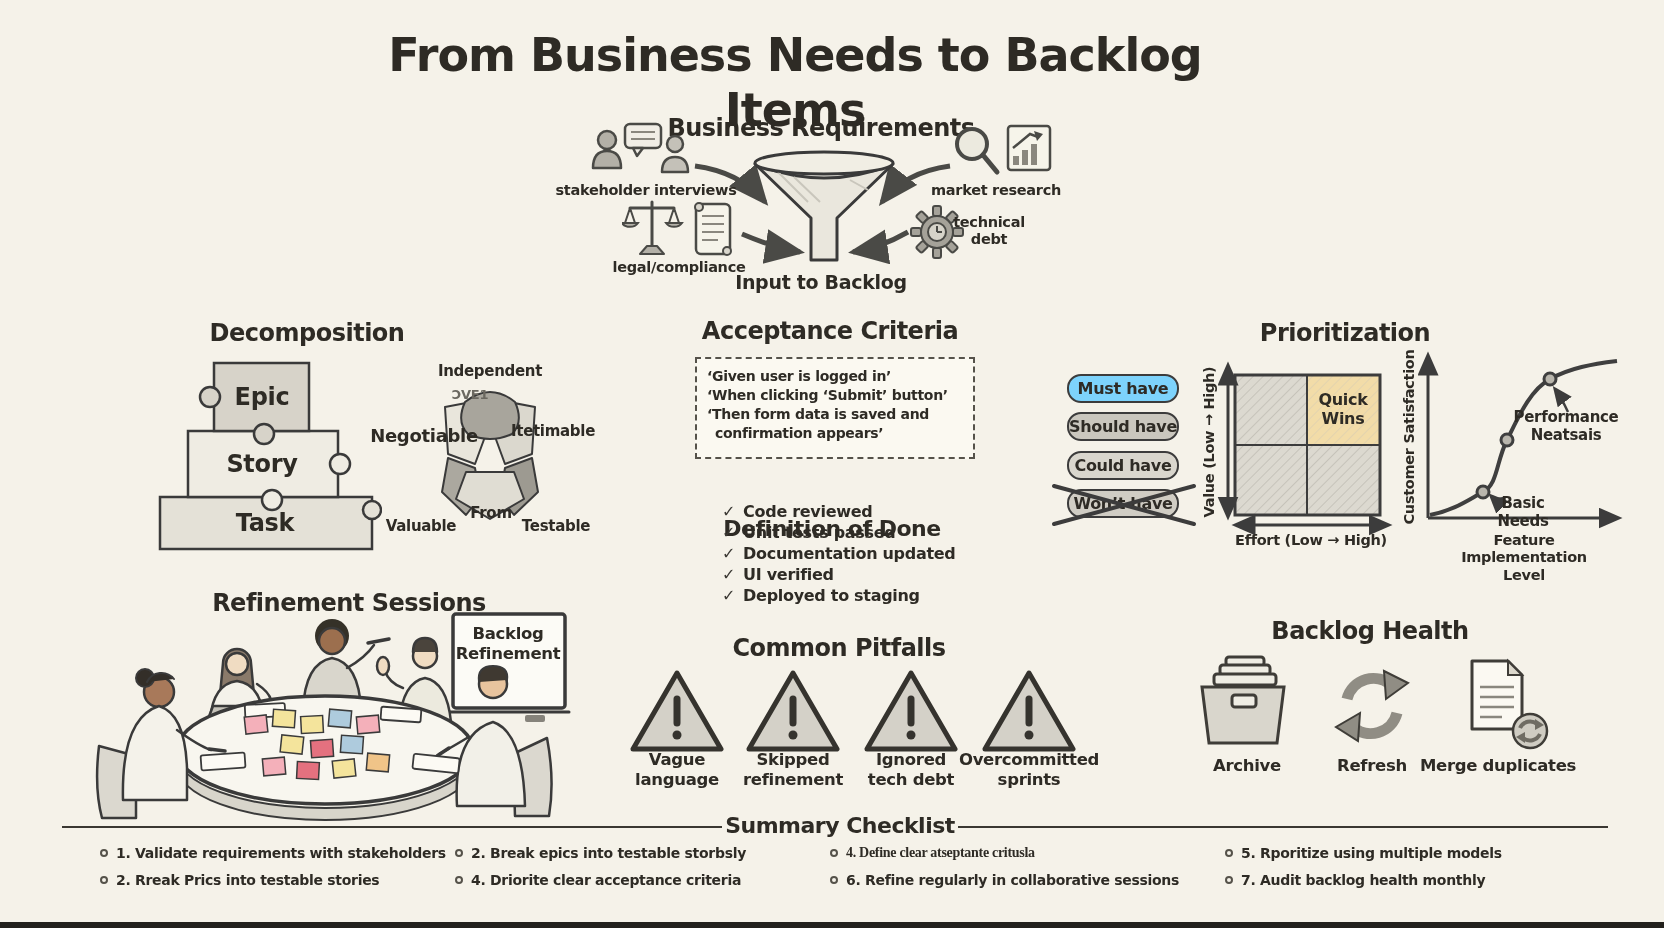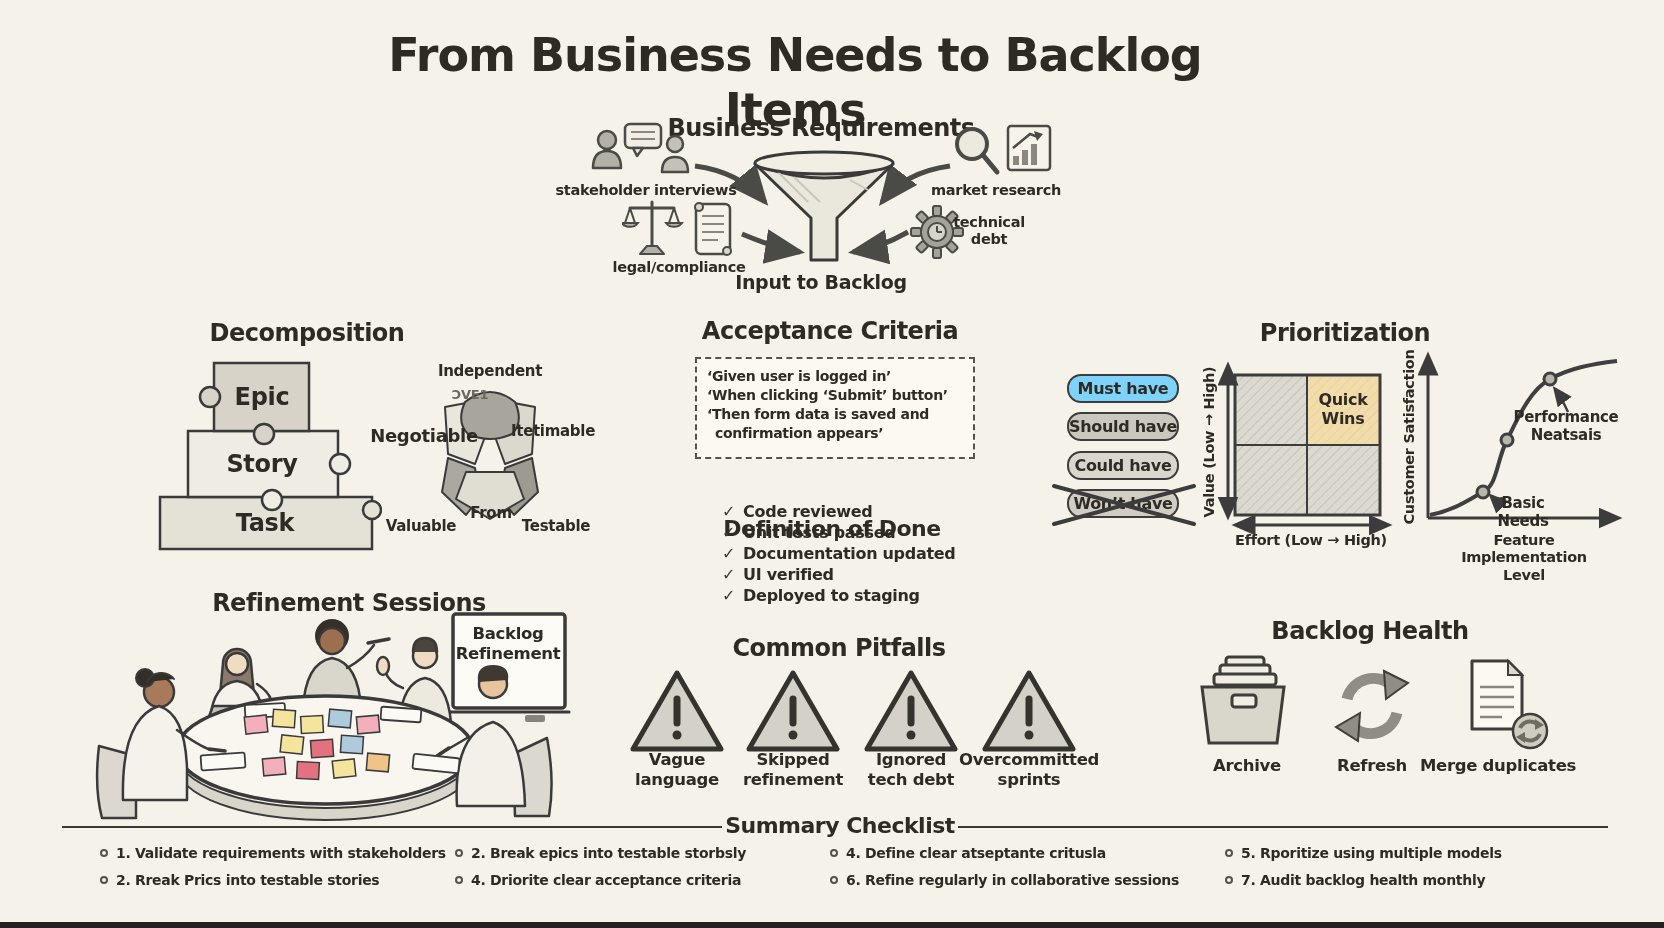--- a/index.html
+++ b/index.html
@@ -373,21 +373,21 @@
 
   <div class="rule" style="left:62px;width:660px;"></div>
   <div class="rule" style="left:958px;width:650px;"></div>
   <div class="lbl" style="left:840px;top:813px;font-size:22px;letter-spacing:-0.5px;">Summary Checklist</div>
 
   <div class="bullet" style="left:100px;top:849px;"></div>
   <div class="chk" style="left:116px;top:845px;">1. Validate requirements with stakeholders</div>
   <div class="bullet" style="left:455px;top:849px;"></div>
   <div class="chk" style="left:471px;top:845px;">2. Break epics into testable storbsly</div>
   <div class="bullet" style="left:830px;top:849px;"></div>
-  <div class="chk" style="left:846px;top:845px;">4. Define clear atseptante critusla</div>
+  <div class="chk" style="left:846px;top:845px;font-family:Liberation Serif, serif;">4. Define clear atseptante critusla</div>
   <div class="bullet" style="left:1225px;top:849px;"></div>
   <div class="chk" style="left:1241px;top:845px;">5. Rporitize using multiple models</div>
 
   <div class="bullet" style="left:100px;top:876px;"></div>
   <div class="chk" style="left:116px;top:872px;">2. Rreak Prics into testable stories</div>
   <div class="bullet" style="left:455px;top:876px;"></div>
   <div class="chk" style="left:471px;top:872px;">4. Driorite clear acceptance criteria</div>
   <div class="bullet" style="left:830px;top:876px;"></div>
   <div class="chk" style="left:846px;top:872px;">6. Refine regularly in collaborative sessions</div>
   <div class="bullet" style="left:1225px;top:876px;"></div>

